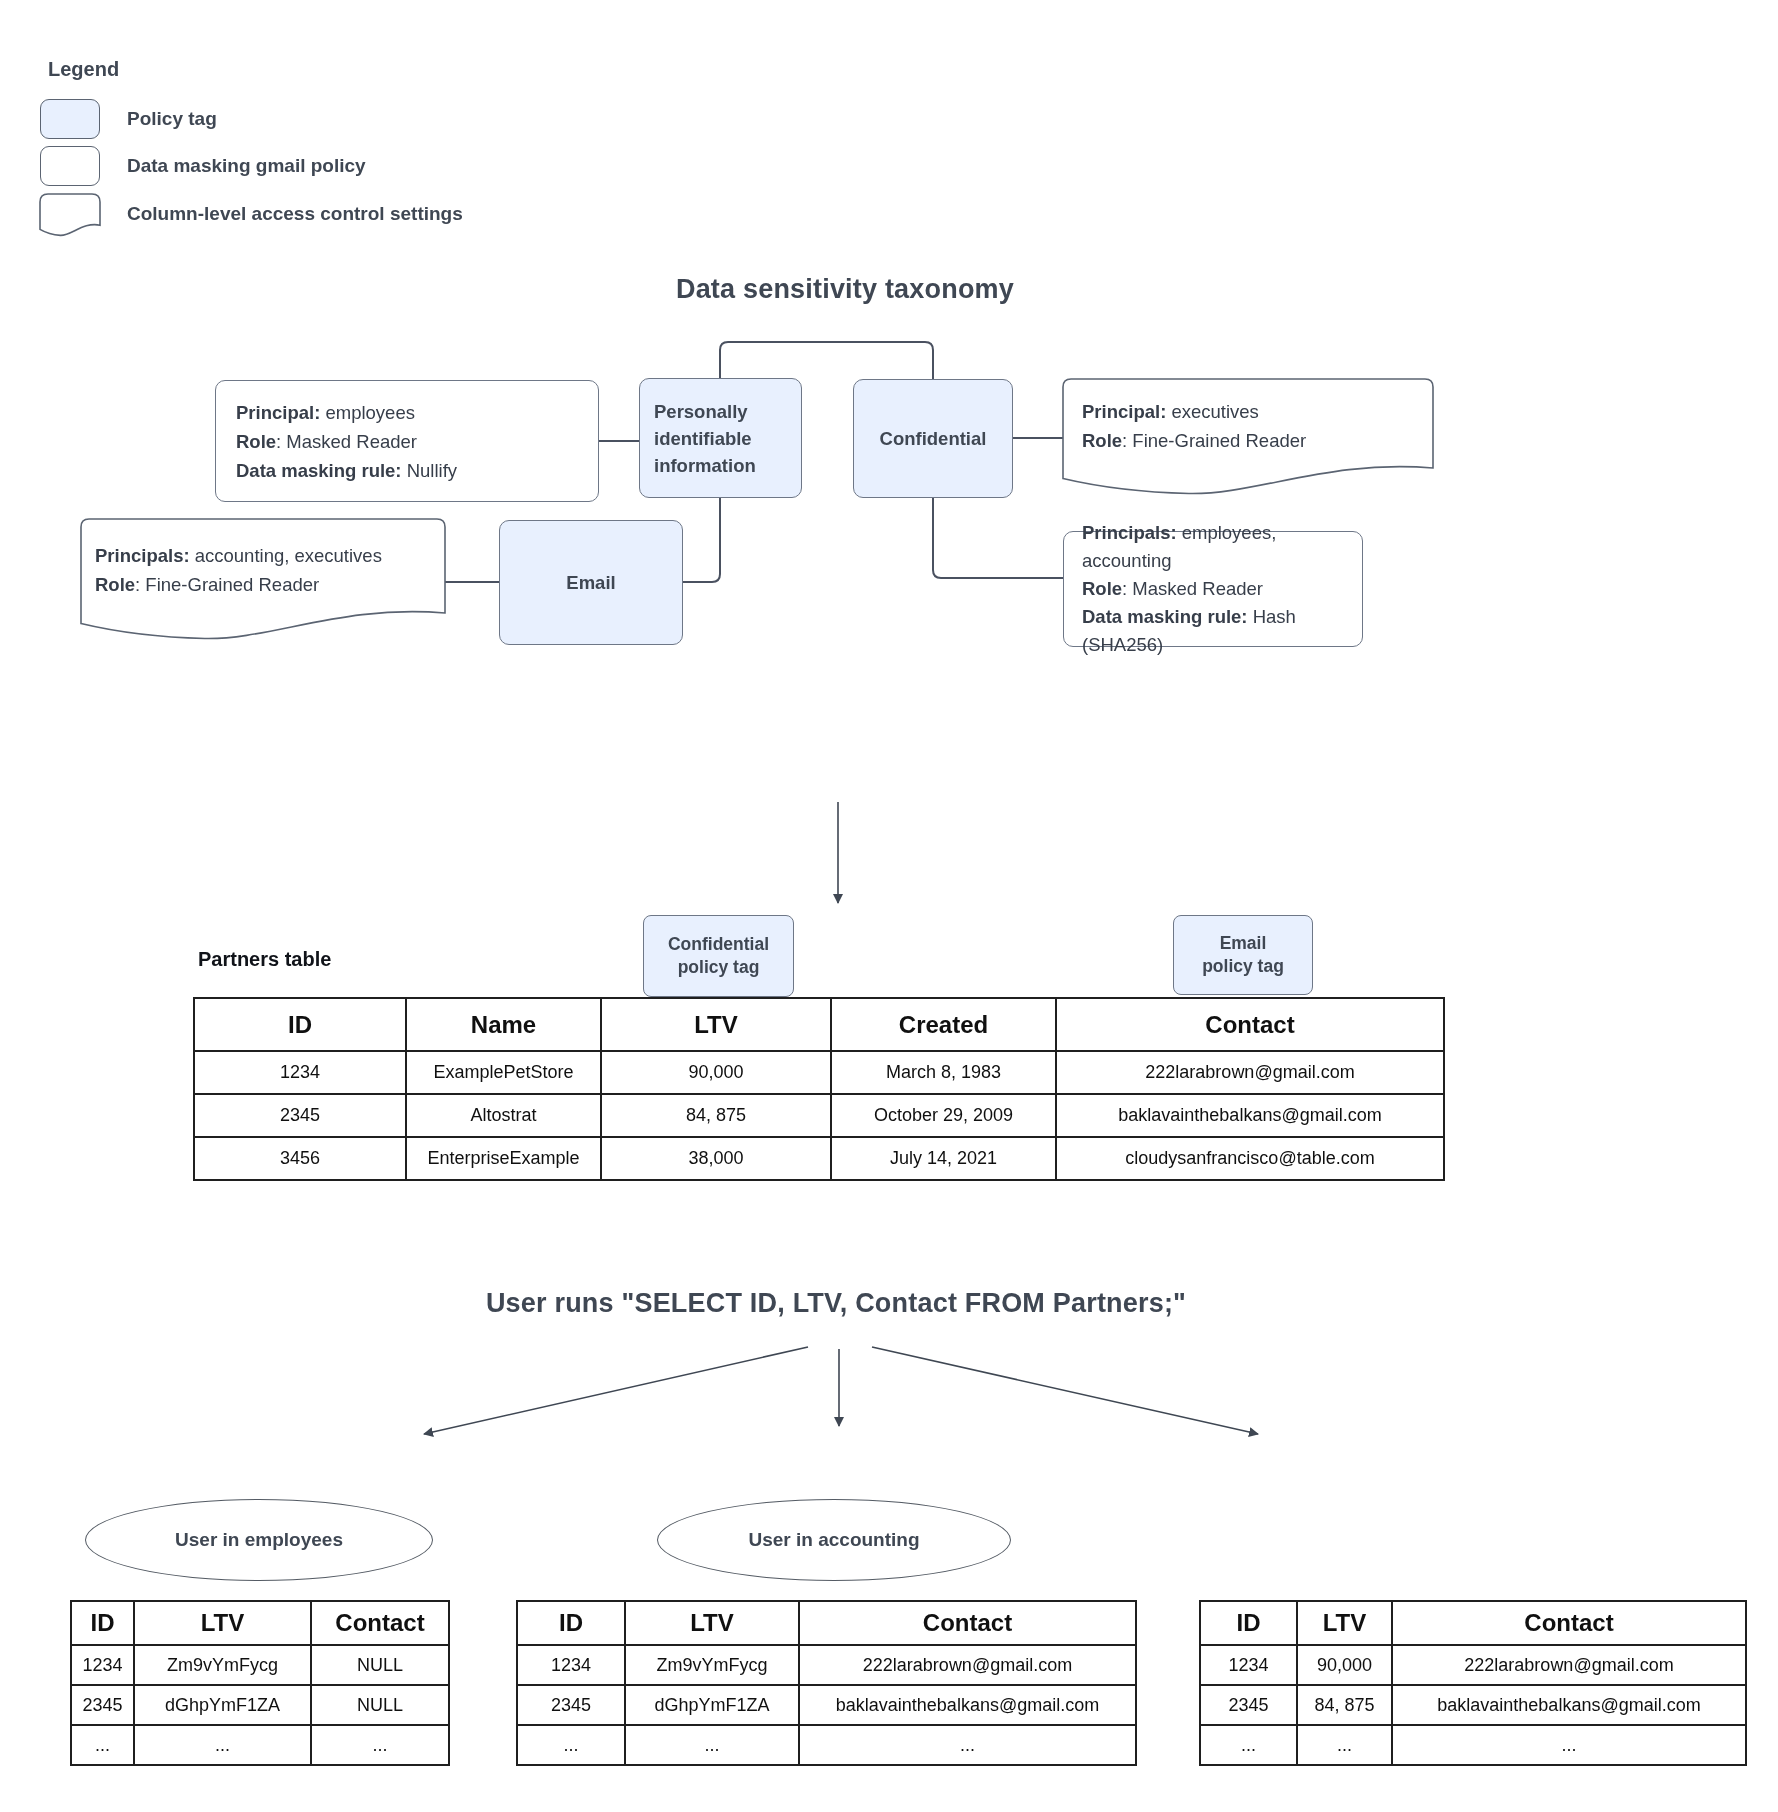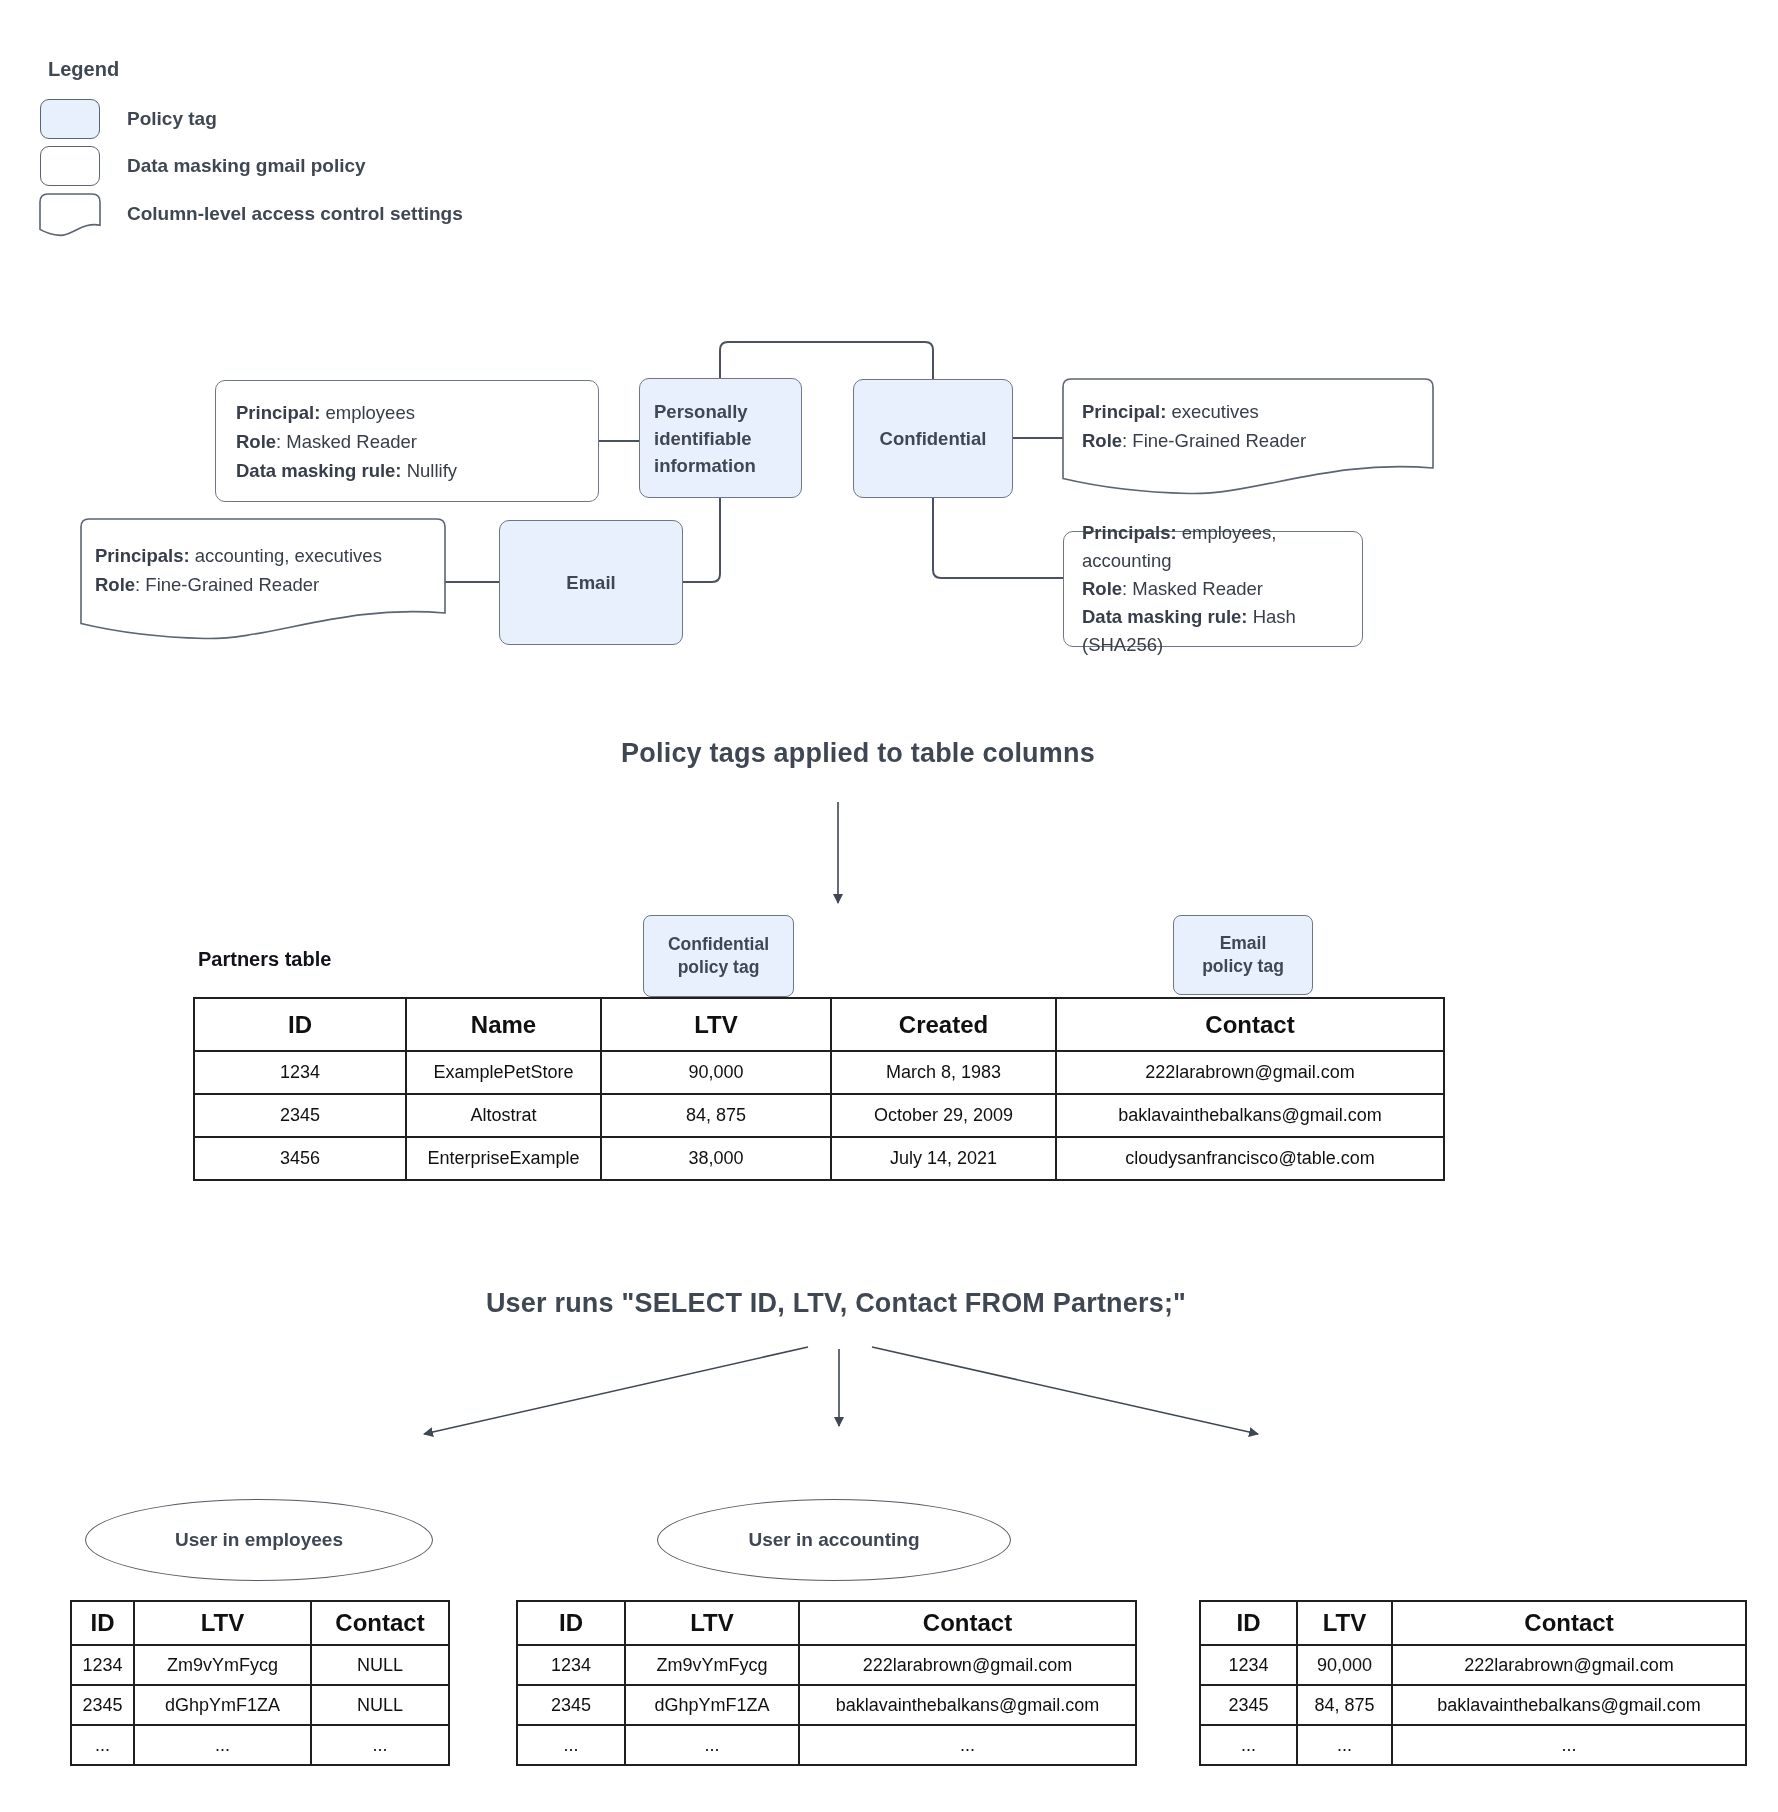--- a/index.html
+++ b/index.html
@@ -84,20 +84,21 @@
   </svg>
 
   <div class="abs legend-title" style="left:48px;top:58px;">Legend</div>
   <div class="swatch blue" style="left:40px;top:99px;"></div>
   <div class="abs legend-label" style="left:127px;top:108px;">Policy tag</div>
   <div class="swatch" style="left:40px;top:146px;"></div>
   <div class="abs legend-label" style="left:127px;top:155px;">Data masking gmail policy</div>
 
   <div class="abs legend-label" style="left:127px;top:203px;">Column-level access control settings</div>
 
+  <div class="abs sec-title" style="left:540px;top:274px;width:610px;">Data sensitivity taxonomy</div>
 
   <div class="node-white" style="left:215px;top:380px;width:384px;height:122px;padding-left:20px;">
     <div class="pline"><b>Principal:</b><span> employees</span></div>
     <div class="pline"><b>Role</b><span>: Masked Reader</span></div>
     <div class="pline"><b>Data masking rule:</b><span> Nullify</span></div>
   </div>
 
   <div class="node-blue" style="left:639px;top:378px;width:163px;height:120px;padding-left:14px;padding-right:6px;">Personally identifiable information</div>
 
   <div class="node-blue center" style="left:853px;top:379px;width:160px;height:119px;">Confidential</div>
@@ -113,21 +114,20 @@
   </div>
 
   <div class="node-blue center" style="left:499px;top:520px;width:184px;height:125px;">Email</div>
 
   <div class="node-white" style="left:1063px;top:531px;width:300px;height:116px;padding-left:18px;line-height:28px;">
     <div class="pline"><b>Principals:</b><span> employees, accounting</span></div>
     <div class="pline"><b>Role</b><span>: Masked Reader</span></div>
     <div class="pline"><b>Data masking rule:</b><span> Hash (SHA256)</span></div>
   </div>
 
-  <div class="abs sec-title" style="left:598px;top:738px;width:520px;">Policy tags applied to table columns</div>
 
   <div class="tbl-label" style="left:198px;top:948px;">Partners table</div>
 
   <div class="tagchip" style="left:643px;top:915px;width:151px;height:82px;">
     <div>Confidential</div>
     <div>policy tag</div>
   </div>
   <div class="tagchip" style="left:1173px;top:915px;width:140px;height:80px;">
     <div>Email</div>
     <div>policy tag</div>

